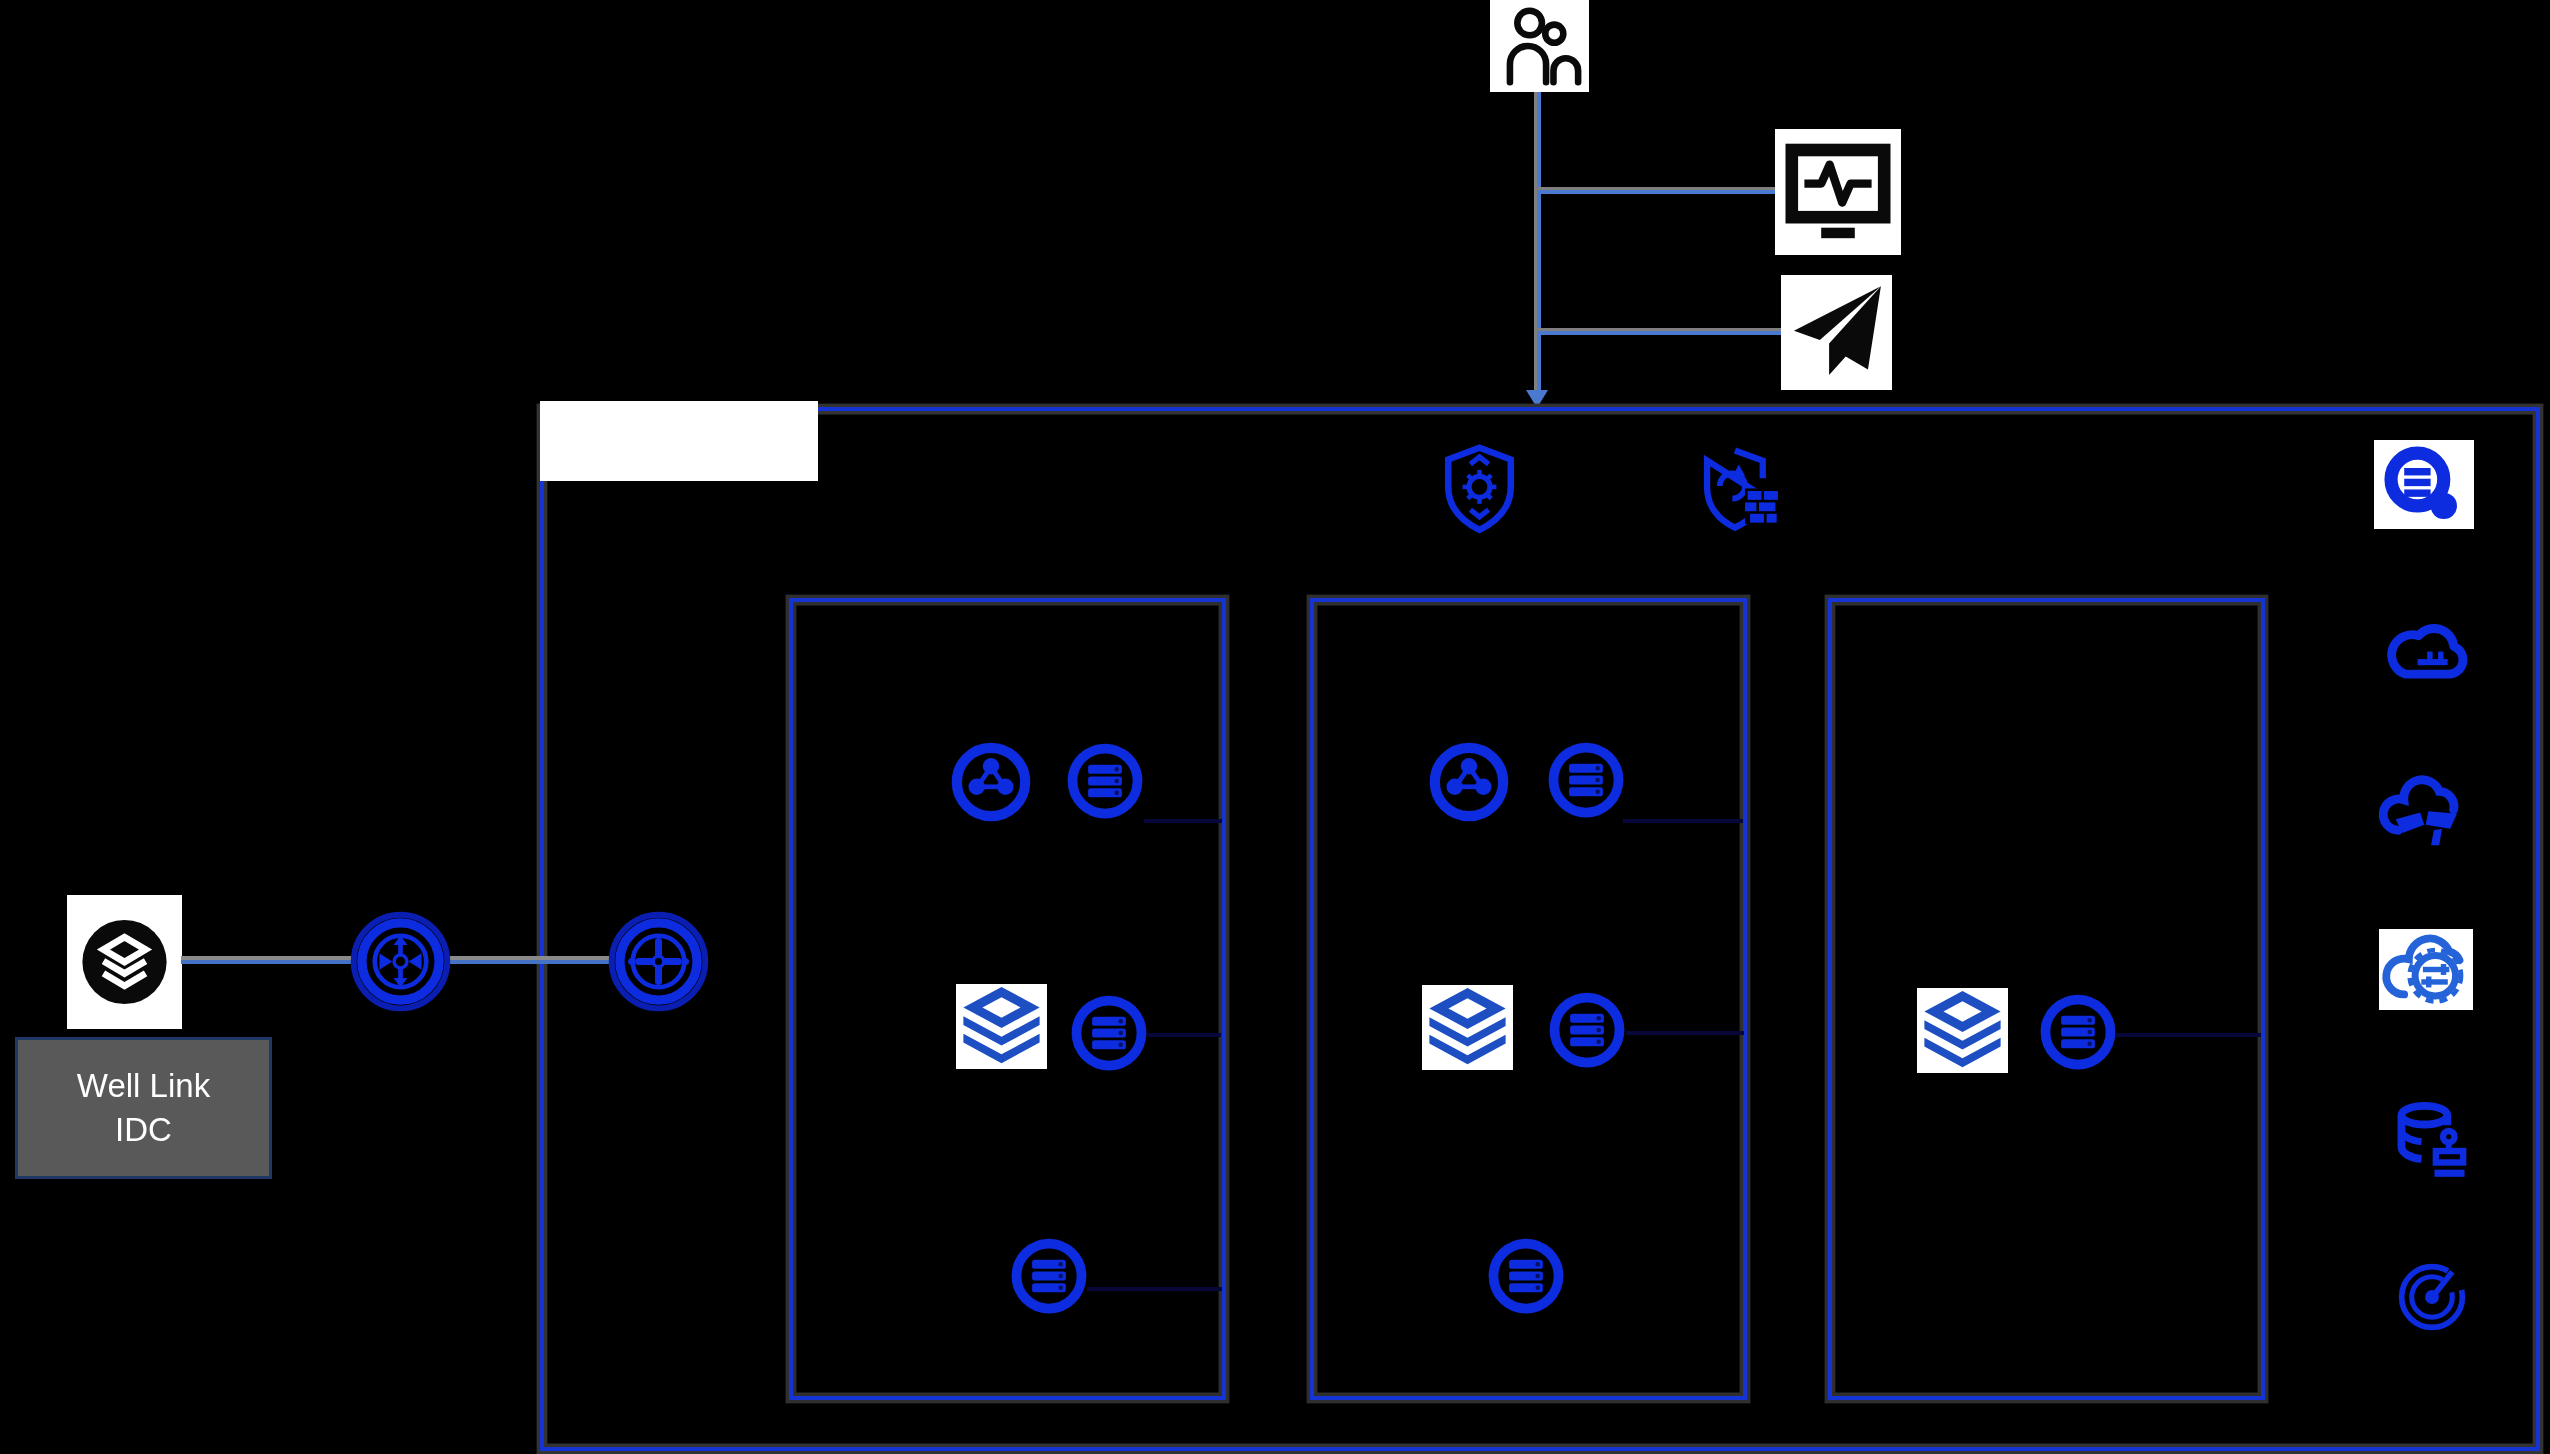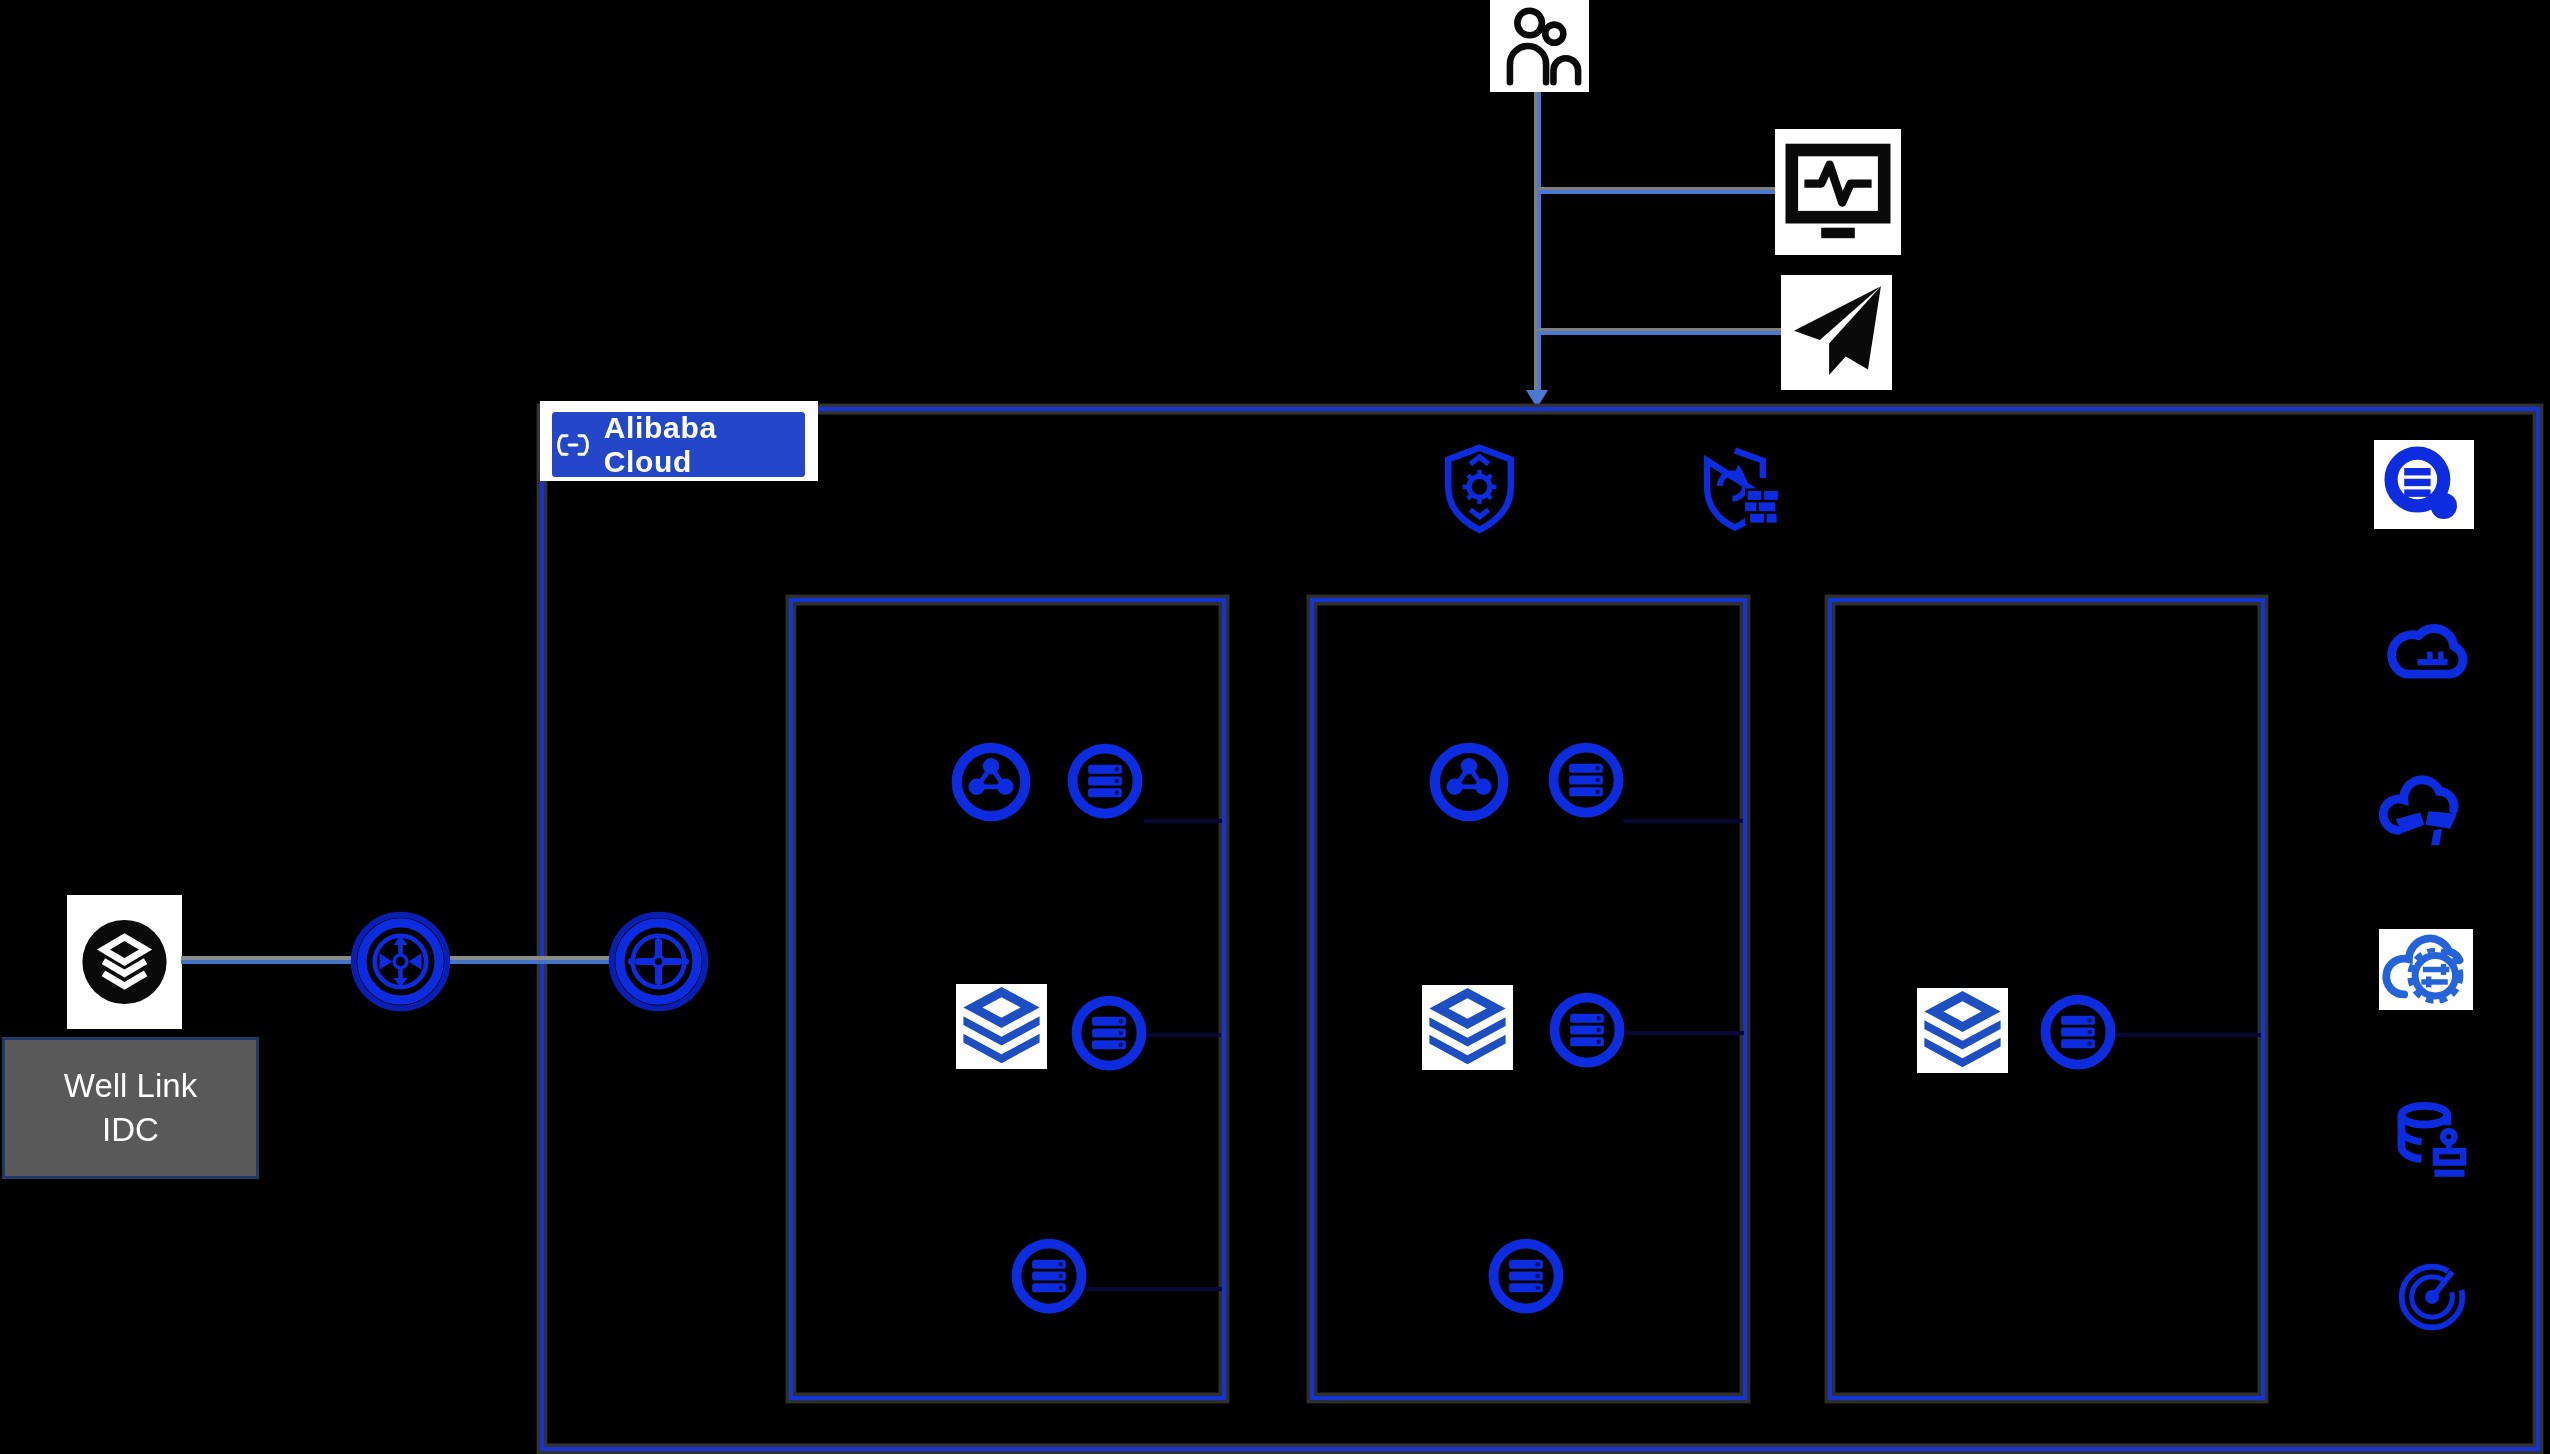--- a/index.html
+++ b/index.html
@@ -16,21 +16,21 @@
   .vline{position:absolute;width:6.9px;background:linear-gradient(to right,#7f7f7f 45%,#4b79d0 45%);}
   .hline{position:absolute;height:6.9px;background:linear-gradient(to bottom,#7f7f7f 45%,#4b79d0 45%);}
   .conn{position:absolute;height:8.2px;background:linear-gradient(to bottom,#8a8a8a 50%,#4472c4 50%);}
   .navy{position:absolute;height:4.1px;background:#07073a;}
   
   .labelstrip{position:absolute;left:540px;top:401px;width:278px;height:80px;background:#fff;}
   .alilabel{position:absolute;left:550px;top:410px;width:253px;height:65px;background:#2347c8;
             border:2.1px solid #fff;border-radius:5.5px;display:flex;align-items:center;
             justify-content:center;gap:9.6px;}
   .alilabel span{color:#fff;font-size:30px;font-weight:bold;letter-spacing:0.7px;}
-  .idcbox{position:absolute;left:2px;top:1037px;width:251px;height:136px;background:#595959;
+  .idcbox{position:absolute;left:15px;top:1037px;width:251px;height:136px;background:#595959;
           border:3.4px solid #1f3864;display:flex;flex-direction:column;align-items:center;
           justify-content:center;}
   .idcbox div{color:#fff;font-size:33px;line-height:1.32;}
   .arrowhead{position:absolute;width:0;height:0;
              border-left:11.7px solid transparent;border-right:11.7px solid transparent;
              border-top:18px solid #4b79d0;}
   svg{display:block;}
 </style>
 </head>
 <body>
@@ -62,28 +62,20 @@
   <div class="whitebox" style="left:1781px;top:275px;width:111px;height:115px;">
     <svg width="111" height="115" viewBox="0 0 60 60">
       <polygon points="54,5 7,29 21,34" fill="#0a0a0a"></polygon>
       <polygon points="54,5 26,36 26,53 35,43 47,50" fill="#0a0a0a"></polygon>
     </svg>
   </div>
 
   <div class="bigbox"></div>
 
   <div class="labelstrip"></div>
-  <div class="alilabel">
-    <svg width="44" height="30" viewBox="0 0 64 40" fill="none" stroke="#fff" stroke-width="4.5" stroke-linecap="round">
-      <path d="M23 6 H15 C8.5 12 8.5 28 15 34 H23"></path>
-      <path d="M41 6 h8 c6.5 6 6.5 22 0 28 h-8"></path>
-      <line x1="26" y1="20" x2="38" y2="20"></line>
-    </svg>
-    <span>Alibaba Cloud</span>
-  </div>
 
   <div class="abs" style="left:1443px;top:440px;">
     <svg width="73" height="99" viewBox="0 0 56 72" fill="none" stroke="#0d2bdf">
       <path d="M28 4 L52 13 V34 c0 16 -10 26 -24 33 C14 60 4 50 4 34 V13 Z" stroke-width="5"></path>
       <circle cx="28" cy="34" r="8" stroke-width="4"></circle>
       <line x1="28" y1="21" x2="28" y2="26" stroke-width="3.5"></line>
       <line x1="28" y1="42" x2="28" y2="47" stroke-width="3.5"></line>
       <line x1="15" y1="34" x2="20" y2="34" stroke-width="3.5"></line>
       <line x1="36" y1="34" x2="41" y2="34" stroke-width="3.5"></line>
       <line x1="19" y1="25" x2="22.5" y2="28.5" stroke-width="3.5"></line>

